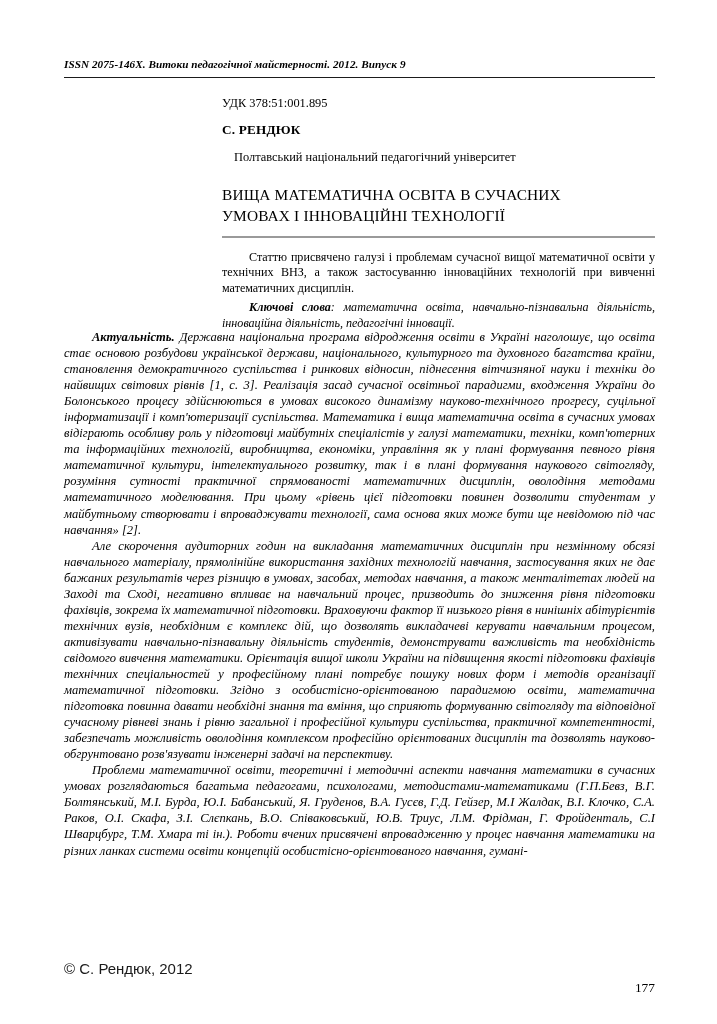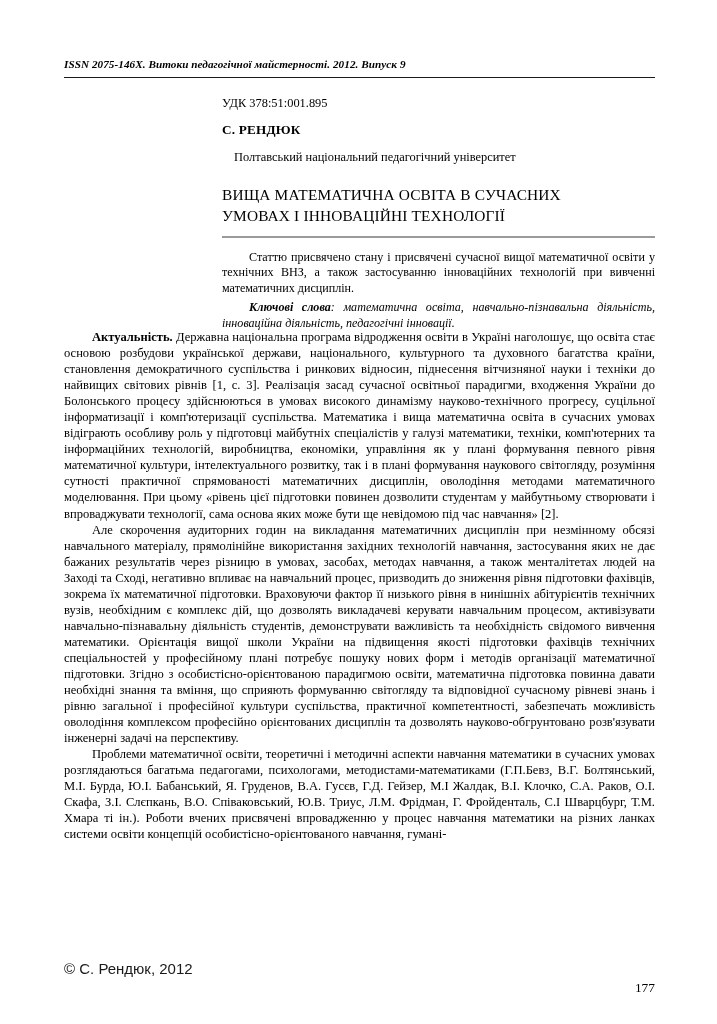--- a/index.html
+++ b/index.html
@@ -116,20 +116,21 @@
     top: 329px;
     width: 591px;
     font-size: 12.55px;
     line-height: 16.05px;
     text-align: justify;
     text-justify: inter-word;
   }
   .body p {
     margin: 0;
     text-indent: 28px;
+    font-style: italic;
   }
   .lead { font-weight: bold; }
 
   
   .copyright {
     position: absolute;
     left: 64px;
     top: 962px;
     font-family: Liberation Sans, sans-serif;
     font-size: 15px;
@@ -167,21 +168,21 @@
     </div>
 
     <div class="article-title">
       <div>ВИЩА МАТЕМАТИЧНА ОСВІТА В СУЧАСНИХ</div>
       <div>УМОВАХ І ІННОВАЦІЙНІ ТЕХНОЛОГІЇ</div>
     </div>
 
     <div class="title-rule"></div>
 
     <div class="abstract">
-      <p>Статтю присвячено стану і присвячені сучасної вищої математичної освіти у технічних ВНЗ, а також застосуванню інноваційних технологій при вивченні математичних дисциплін.</p>
+      <p>Статтю присвячено галузі і проблемам сучасної вищої математичної освіти у технічних ВНЗ, а також застосуванню інноваційних технологій при вивченні математичних дисциплін.</p>
       <p><span class="kw-label">Ключові слова</span><span class="kw-text">: </span><span class="kw-text">математична освіта, навчально-пізнавальна діяльність, інноваційна діяльність, педагогічні інновації.</span></p>
     </div>
 
   </div>
 
   <div class="body">
     <p><span class="lead">Актуальність.</span><span> Державна національна програма відродження освіти в Україні наголошує, що освіта стає основою розбудови української держави, національного, культурного та духовного багатства країни, становлення демократичного суспільства і ринкових відносин, піднесення вітчизняної науки і техніки до найвищих світових рівнів [1, с. 3]. Реалізація засад сучасної освітньої парадигми, входження України до Болонського процесу здійснюються в умовах високого динамізму науково-технічного прогресу, суцільної інформатизації і комп'ютеризації суспільства. Математика і вища математична освіта в сучасних умовах відіграють особливу роль у підготовці майбутніх спеціалістів у галузі математики, техніки, комп'ютерних та інформаційних технологій, виробництва, економіки, управління як у плані формування певного рівня математичної культури, інтелектуального розвитку, так і в плані формування наукового світогляду, розуміння сутності практичної спрямованості математичних дисциплін, оволодіння методами математичного моделювання. При цьому «рівень цієї підготовки повинен дозволити студентам у майбутньому створювати і впроваджувати технології, сама основа яких може бути ще невідомою під час навчання» [2].</span></p>
     <p>Але скорочення аудиторних годин на викладання математичних дисциплін при незмінному обсязі навчального матеріалу, прямолінійне використання західних технологій навчання, застосування яких не дає бажаних результатів через різницю в умовах, засобах, методах навчання, а також менталітетах людей на Заході та Сході, негативно впливає на навчальний процес, призводить до зниження рівня підготовки фахівців, зокрема їх математичної підготовки. Враховуючи фактор її низького рівня в нинішніх абітурієнтів технічних вузів, необхідним є комплекс дій, що дозволять викладачеві керувати навчальним процесом, активізувати навчально-пізнавальну діяльність студентів, демонструвати важливість та необхідність свідомого вивчення математики. Орієнтація вищої школи України на підвищення якості підготовки фахівців технічних спеціальностей у професійному плані потребує пошуку нових форм і методів організації математичної підготовки. Згідно з особистісно-орієнтованою парадигмою освіти, математична підготовка повинна давати необхідні знання та вміння, що сприяють формуванню світогляду та відповідної сучасному рівневі знань і рівню загальної і професійної культури суспільства, практичної компетентності, забезпечать можливість оволодіння комплексом професійно орієнтованих дисциплін та дозволять науково-обгрунтовано розв'язувати інженерні задачі на перспективу.</p>
     <p>Проблеми математичної освіти, теоретичні і методичні аспекти навчання математики в сучасних умовах розглядаються багатьма педагогами, психологами, методистами-математиками (Г.П.Бевз, В.Г. Болтянський, М.І. Бурда, Ю.І. Бабанський, Я. Груденов, В.А. Гусєв, Г.Д. Гейзер, М.І Жалдак, В.І. Клочко, С.А. Раков, О.І. Скафа, З.І. Слєпкань, В.О. Співаковський, Ю.В. Триус, Л.М. Фрідман, Г. Фройденталь, С.І Шварцбург, Т.М. Хмара ті ін.). Роботи вчених присвячені впровадженню у процес навчання математики на різних ланках системи освіти концепцій особистісно-орієнтованого навчання, гумані-</p>
   </div>

